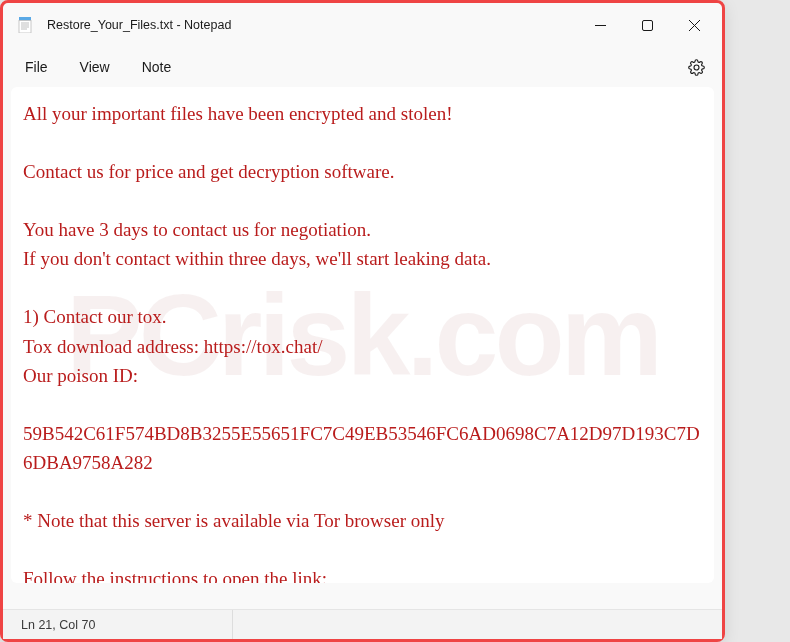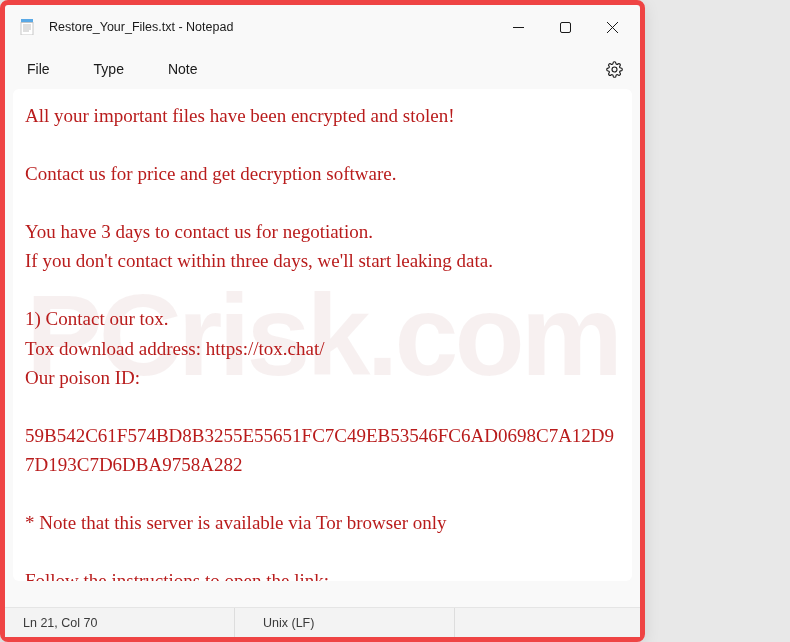--- a/index.html
+++ b/index.html
@@ -1,24 +1,24 @@
 <!DOCTYPE html>
 <html><head>
   <meta charset="utf-8">
   <style>
     * { box-sizing: border-box; margin: 0; padding: 0; }
     body { font-family: "Segoe UI", Tahoma, sans-serif; width: 790px; height: 642px; background: #e8e8e8; overflow: hidden; }
-    .window { width: 645px; height: 642px; background: #f9f9f9; border: 5px solid #ef4444; border-radius: 8px; display: flex; flex-direction: column; box-shadow: 0 4px 16px rgba(0,0,0,0.1); position: relative; }
+    .window { width: 725px; height: 642px; background: #f9f9f9; border: 3px solid #ef4444; border-radius: 8px; display: flex; flex-direction: column; box-shadow: 0 4px 16px rgba(0,0,0,0.1); position: relative; }
     .titlebar { height: 44px; display: flex; align-items: center; padding: 0 4px 0 14px; background: #f9f9f9; border-radius: 8px 8px 0 0; }
     .title-icon { width: 16px; height: 16px; margin-right: 14px; }
     .title-text { font-size: 12.5px; color: #1a1a1a; flex: 1; }
     .window-controls { display: flex; align-self: stretch; }
     .wc-btn { width: 47px; display: flex; align-items: center; justify-content: center; cursor: pointer; }
     .wc-btn svg { pointer-events: none; }
-    .menubar { height: 40px; display: flex; align-items: center; padding: 0 8px; gap: 16px; }
+    .menubar { height: 40px; display: flex; align-items: center; padding: 0 8px; gap: 4px; }
     .menu-item { font-size: 14px; color: #1a1a1a; padding: 6px 14px; border-radius: 4px; cursor: pointer; }
     .menubar-spacer { flex: 1; }
     .gear-btn { width: 36px; height: 36px; display: flex; align-items: center; justify-content: center; cursor: pointer; border-radius: 4px; }
     .content-wrap { flex: 1; background: #fff; border-radius: 6px; margin: 0 8px 0 8px; position: relative; overflow: hidden; }
     .watermark { position: absolute; inset: 0; pointer-events: none; display: flex; align-items: center; justify-content: center; opacity: 0.06; }
     .watermark-text { font-size: 115px; font-weight: 600; color: #7f1d1d; letter-spacing: -4px; }
     .content { position: relative; padding: 12px 12px; font-family: Liberation Serif, serif; font-size: 19px; color: #b91c1c; line-height: 1.53; white-space: pre-wrap; word-wrap: break-word; }
     .statusbar { height: 30px; display: flex; align-items: center; background: #f3f3f3; border-top: 1px solid #e5e5e5; font-size: 12.5px; color: #3a3a3a; margin-top: 26px; }
     .status-seg { padding: 0 12px; border-right: 1px solid #ddd; height: 100%; display: flex; align-items: center; }
     .status-seg.first { width: 230px; padding-left: 18px; }
@@ -58,21 +58,21 @@
         <svg width="11" height="11" viewBox="0 0 11 11">
             <line x1="0" y1="0" x2="11" y2="11" stroke="#1a1a1a" stroke-width="1"></line>
             <line x1="11" y1="0" x2="0" y2="11" stroke="#1a1a1a" stroke-width="1"></line>
           </svg>
       </div>
     </div>
   </div>
 
   <div class="menubar">
     <div class="menu-item">File</div>
-    <div class="menu-item">Type</div>
+    <div class="menu-item">View</div>
     <div class="menu-item">Note</div>
     <div class="menubar-spacer"></div>
     <div class="gear-btn">
       <svg width="17" height="17" viewBox="0 0 24 24">
         <path fill="none" stroke="#1a1a1a" stroke-width="1.6" d="M12 8.5A3.5 3.5 0 1 0 12 15.5 3.5 3.5 0 1 0 12 8.5Z"></path>
         <path fill="none" stroke="#1a1a1a" stroke-width="1.6" d="M19.4 15a1.65 1.65 0 0 0 .33 1.82l.06.06a2 2 0 1 1-2.83 2.83l-.06-.06a1.65 1.65 0 0 0-1.82-.33 1.65 1.65 0 0 0-1 1.51V21a2 2 0 0 1-4 0v-.09a1.65 1.65 0 0 0-1.08-1.51 1.65 1.65 0 0 0-1.82.33l-.06.06a2 2 0 1 1-2.83-2.83l.06-.06a1.65 1.65 0 0 0 .33-1.82 1.65 1.65 0 0 0-1.51-1H3a2 2 0 0 1 0-4h.09a1.65 1.65 0 0 0 1.51-1.08 1.65 1.65 0 0 0-.33-1.82l-.06-.06a2 2 0 1 1 2.83-2.83l.06.06a1.65 1.65 0 0 0 1.82.33h0a1.65 1.65 0 0 0 1-1.51V3a2 2 0 0 1 4 0v.09a1.65 1.65 0 0 0 1 1.51 1.65 1.65 0 0 0 1.82-.33l.06-.06a2 2 0 1 1 2.83 2.83l-.06.06a1.65 1.65 0 0 0-.33 1.82v0a1.65 1.65 0 0 0 1.51 1H21a2 2 0 0 1 0 4h-.09a1.65 1.65 0 0 0-1.51 1Z"></path>
       </svg>
     </div>
   </div>
 
@@ -98,15 +98,14 @@
 Follow the instructions to open the link:
 1. Type the addres "https://www.torproject.org" in your Internet browser. It opens the Tor site.
 2. Press "Download Tor", then press "Download Tor Browser Bundle", install and run it.
 3. Now you have Tor browser. In the Tor Browser open :
 
 http://yeuajcizwytgmrntijhxphs6wn5txp2prs6rpndafbsapek3zd4ubcid.onion</span><span class="caret"></span></div>
   </div>
 
   <div class="statusbar">
     <div class="status-seg first">Ln 21, Col 70</div>
-    <div class="status-seg eol">Unix (LF)</div>
   </div>
 </div>
 
 </body></html>

